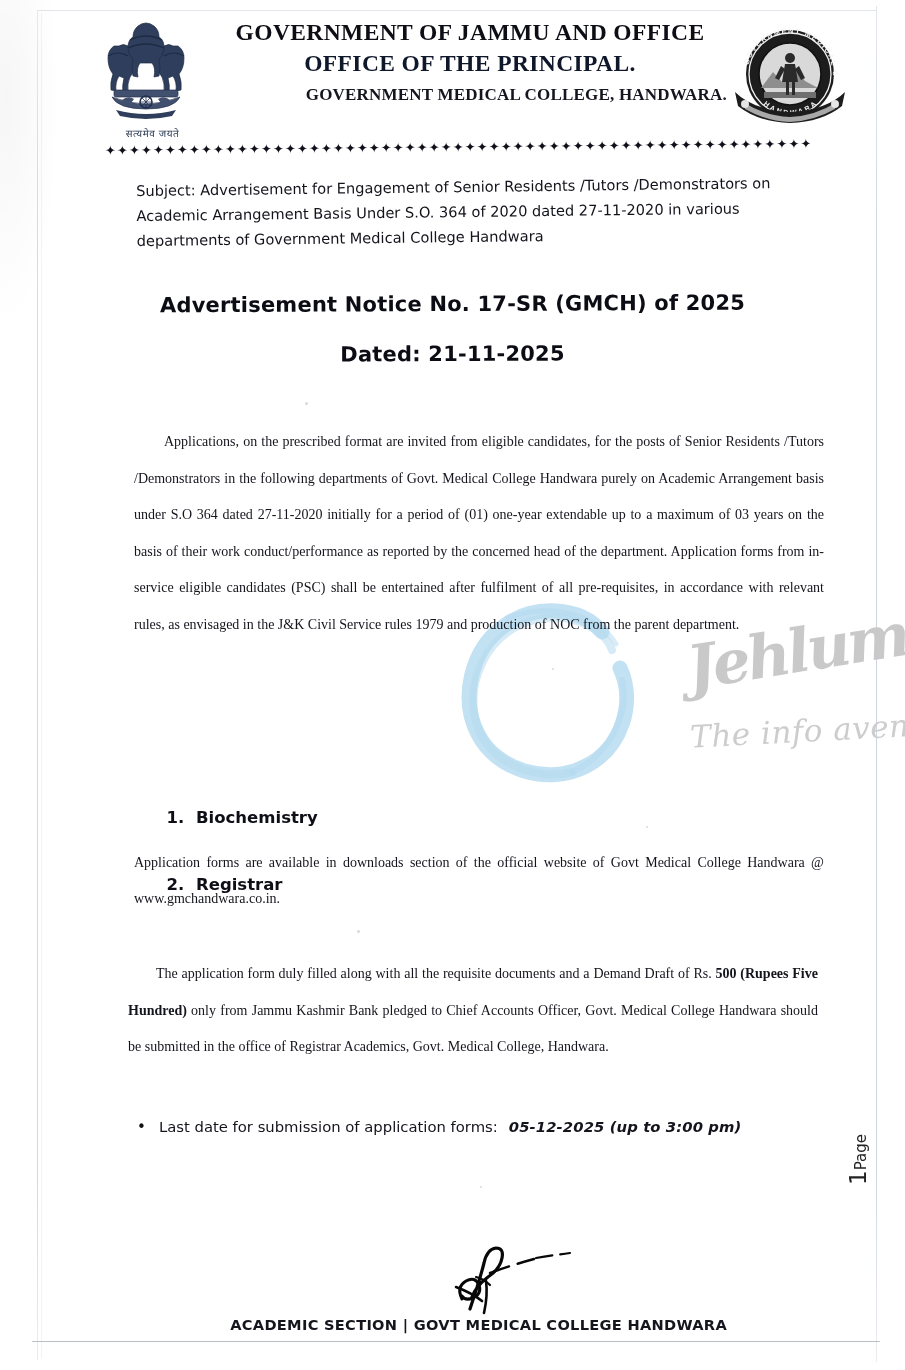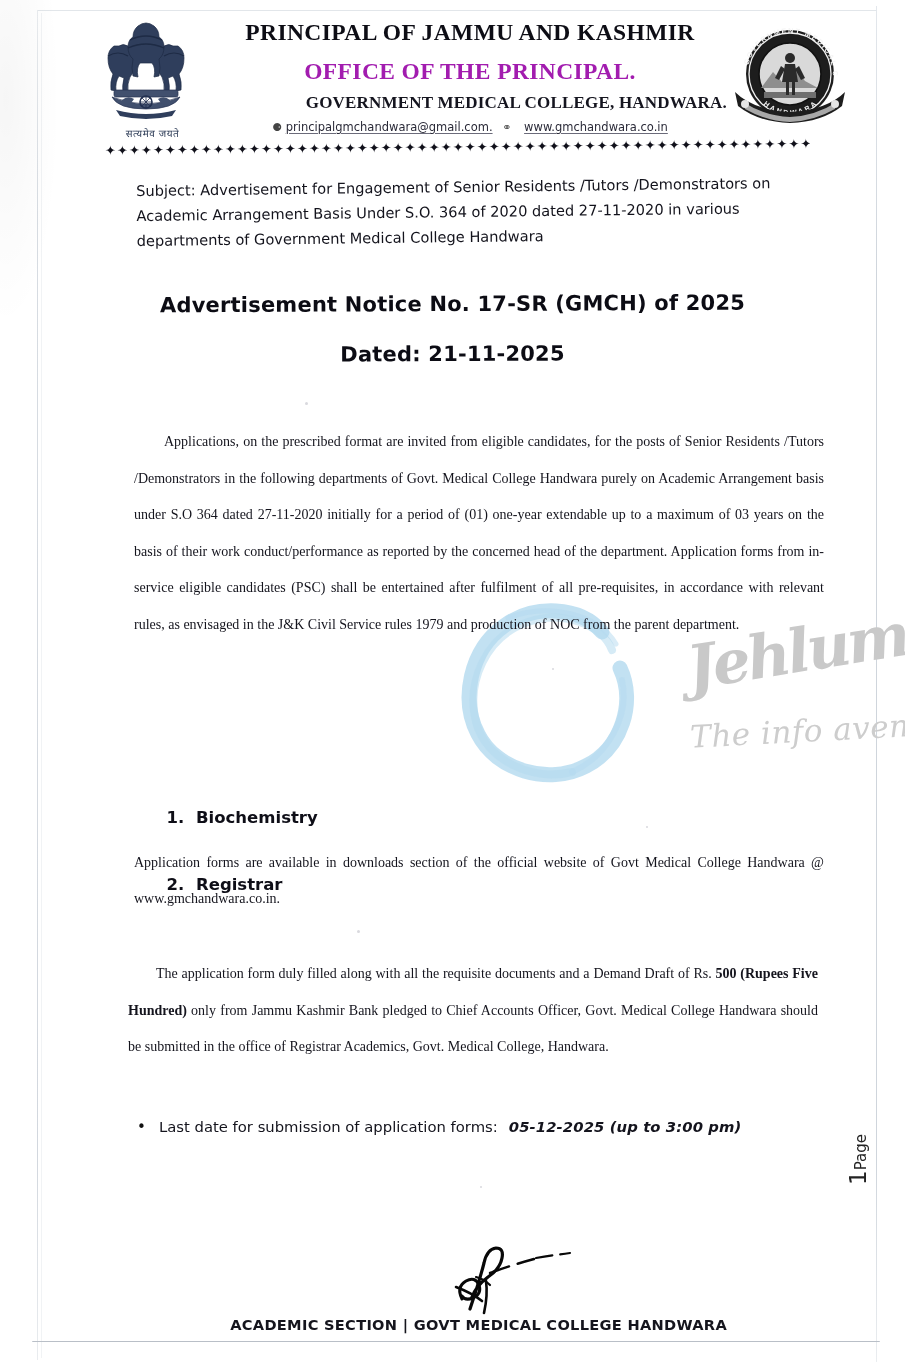--- a/index.html
+++ b/index.html
@@ -98,23 +98,23 @@
     font-size: 23.5px;
     letter-spacing: 0.4px;
     color: #0d0d15;
     line-height: 1.25;
   }
   .h-line2 {
     font-family: "Liberation Serif", serif;
     font-weight: bold;
     font-size: 23.5px;
     letter-spacing: 0.4px;
-    color: #a21caf;
+    color: #0f172a;
     line-height: 1.25;
-    margin-top: 10px;
+    margin-top: 2px;
   }
   .h-line3 {
     font-family: "Liberation Serif", serif;
     font-weight: bold;
     font-size: 17px;
     letter-spacing: 0.2px;
     color: #15151f;
     margin-top: 6px;
     text-align: right;
   }
@@ -438,29 +438,23 @@
         </text>
 
         <path d="M4 74 q18 18 55 20 q37-2 55-20 l-3 14 q-20 16 -52 17 q-32-1 -52-17 z" fill="#1d1d1d"></path>
         <path d="M12 84 q22 14 47 15 q25-1 47-15 l-2 7 q-21 12 -45 13 q-24-1 -45-13 z" fill="#a8a8a8"></path>
         <circle cx="14" cy="86" r="4" fill="#e5e5e5"></circle>
         <circle cx="104" cy="86" r="4" fill="#e5e5e5"></circle>
       </svg>
     </div>
 
     <div class="header-text">
-      <div class="h-line1">PRINCIPAL OF JAMMU AND KASHMIR</div>
+      <div class="h-line1">GOVERNMENT OF JAMMU AND OFFICE</div>
       <div class="h-line2">OFFICE OF THE PRINCIPAL.</div>
       <div class="h-line3">GOVERNMENT MEDICAL COLLEGE, HANDWARA.</div>
-      <div class="h-contact">
-        <span class="at-ico">⚈</span>
-        <span class="mail">principalgmchandwara@gmail.com.</span>
-        <span class="sep-ico">⚭</span>
-        <span class="web">www.gmchandwara.co.in</span>
-      </div>
     </div>
   </div>
 
   <div id="dotted-rule">
     <div class="dots">✦✦✦✦✦✦✦✦✦✦✦✦✦✦✦✦✦✦✦✦✦✦✦✦✦✦✦✦✦✦✦✦✦✦✦✦✦✦✦✦✦✦✦✦✦✦✦✦✦✦✦✦✦✦✦✦✦✦✦✦✦✦✦✦✦✦✦✦✦✦✦✦✦✦✦✦✦✦✦✦✦✦✦✦✦✦</div>
   </div>
 
   <div id="content">
 
     <div class="subject-block">Subject: Advertisement for Engagement of Senior Residents /Tutors /Demonstrators on Academic Arrangement Basis Under S.O. 364 of 2020 dated 27-11-2020 in various departments of Government Medical College Handwara</div>

